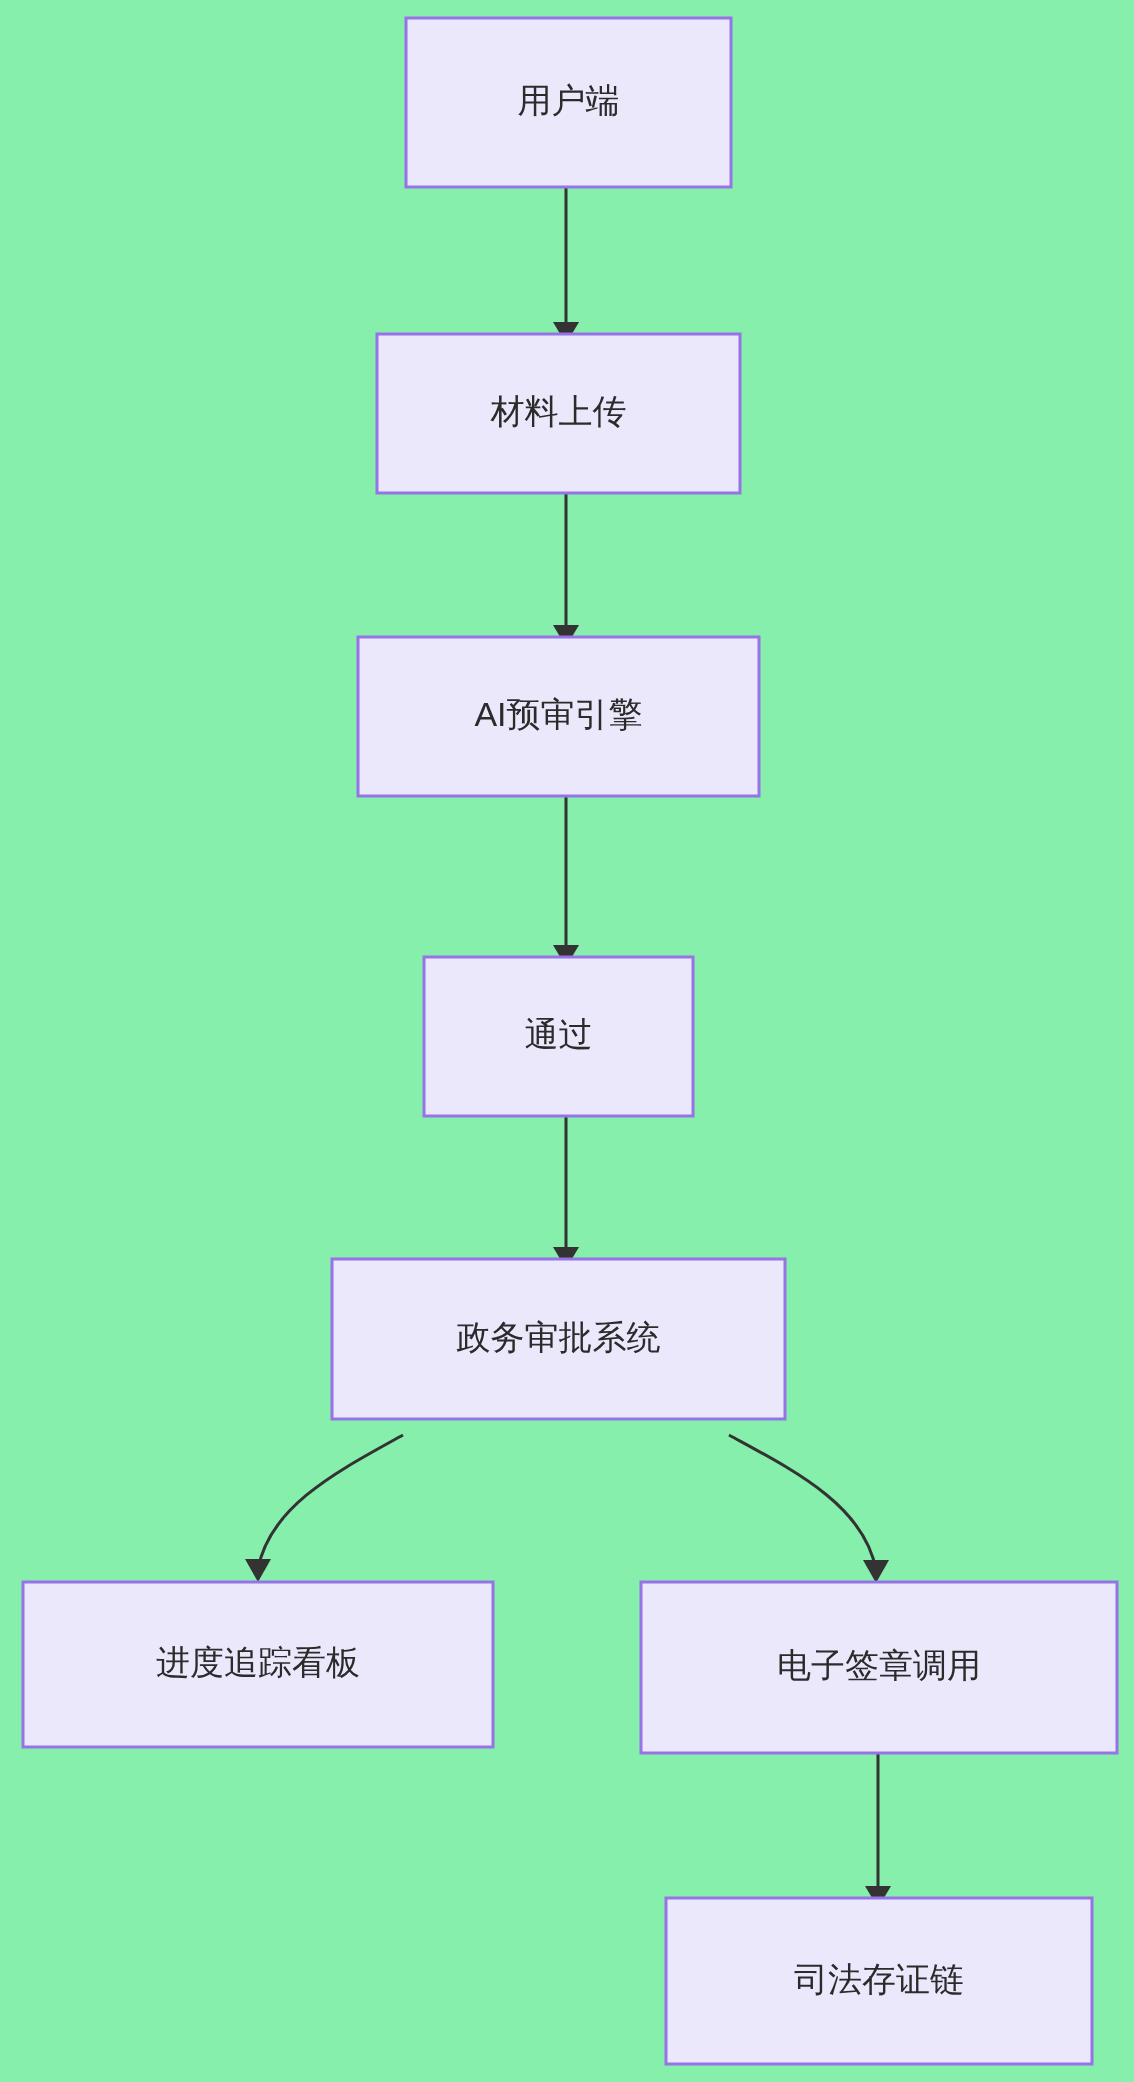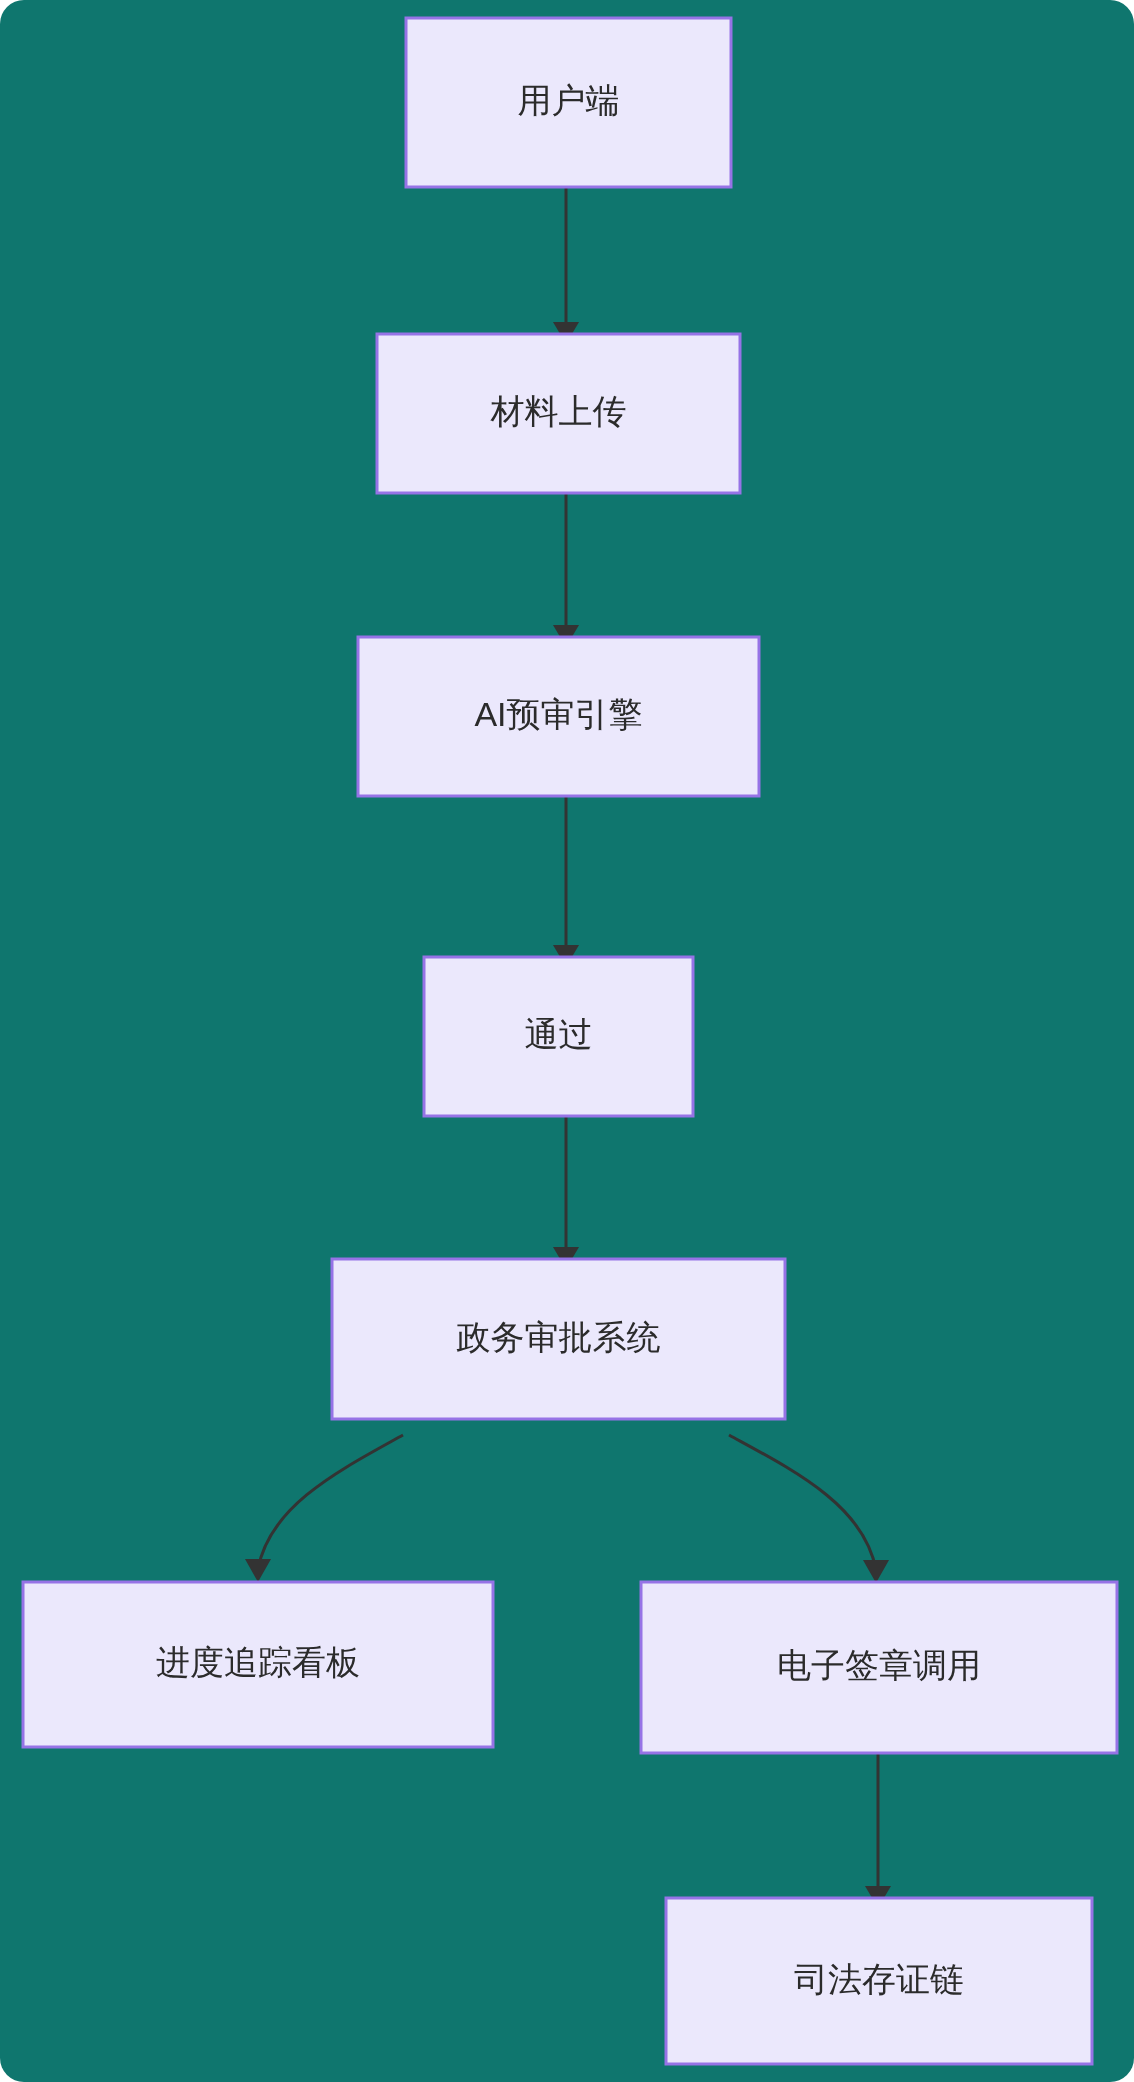--- a/index.html
+++ b/index.html
@@ -11,22 +11,21 @@
   body {
     width: 1134px;
     height: 2082px;
     font-family: "Liberation Sans", "DejaVu Sans", sans-serif;
     overflow: hidden;
   }
   #flow-root {
     position: relative;
     width: 1134px;
     height: 2082px;
-    background: #0f766e;
-    border-radius: 24px;
+    background: #86efac;
   }
   #flow-svg {
     position: absolute;
     top: 0;
     left: 0;
     width: 1134px;
     height: 2082px;
     display: block;
   }
   .node-rect {

